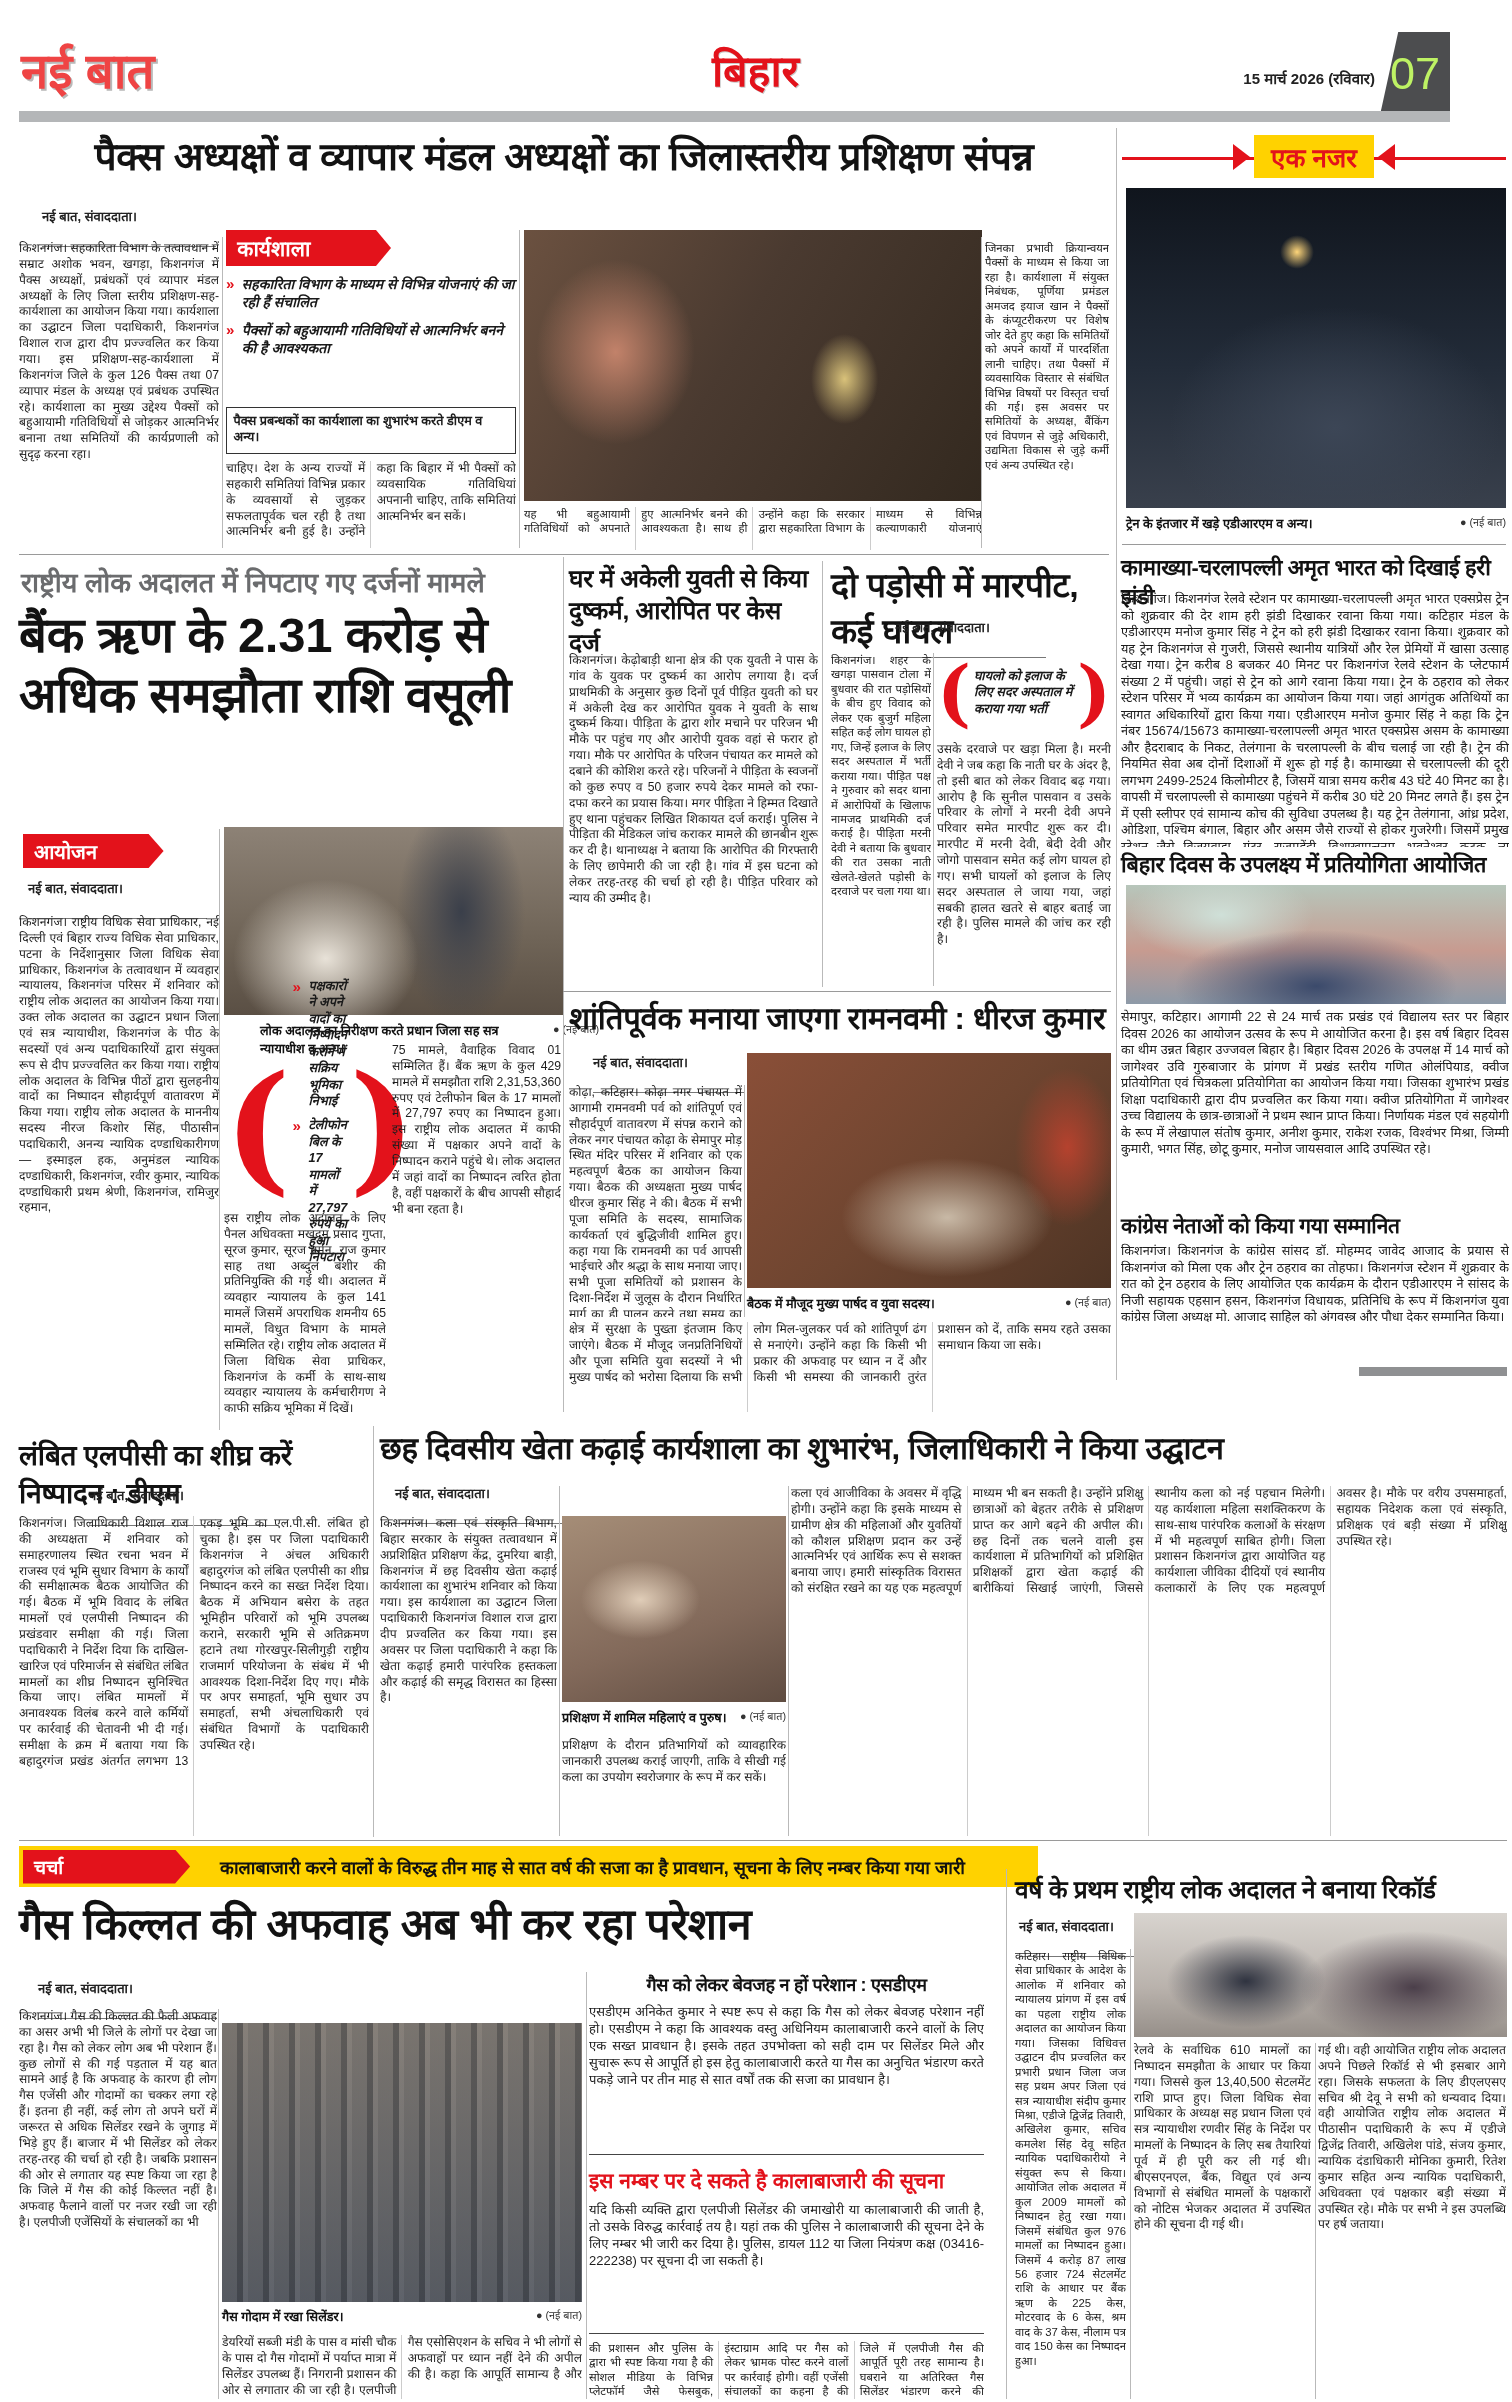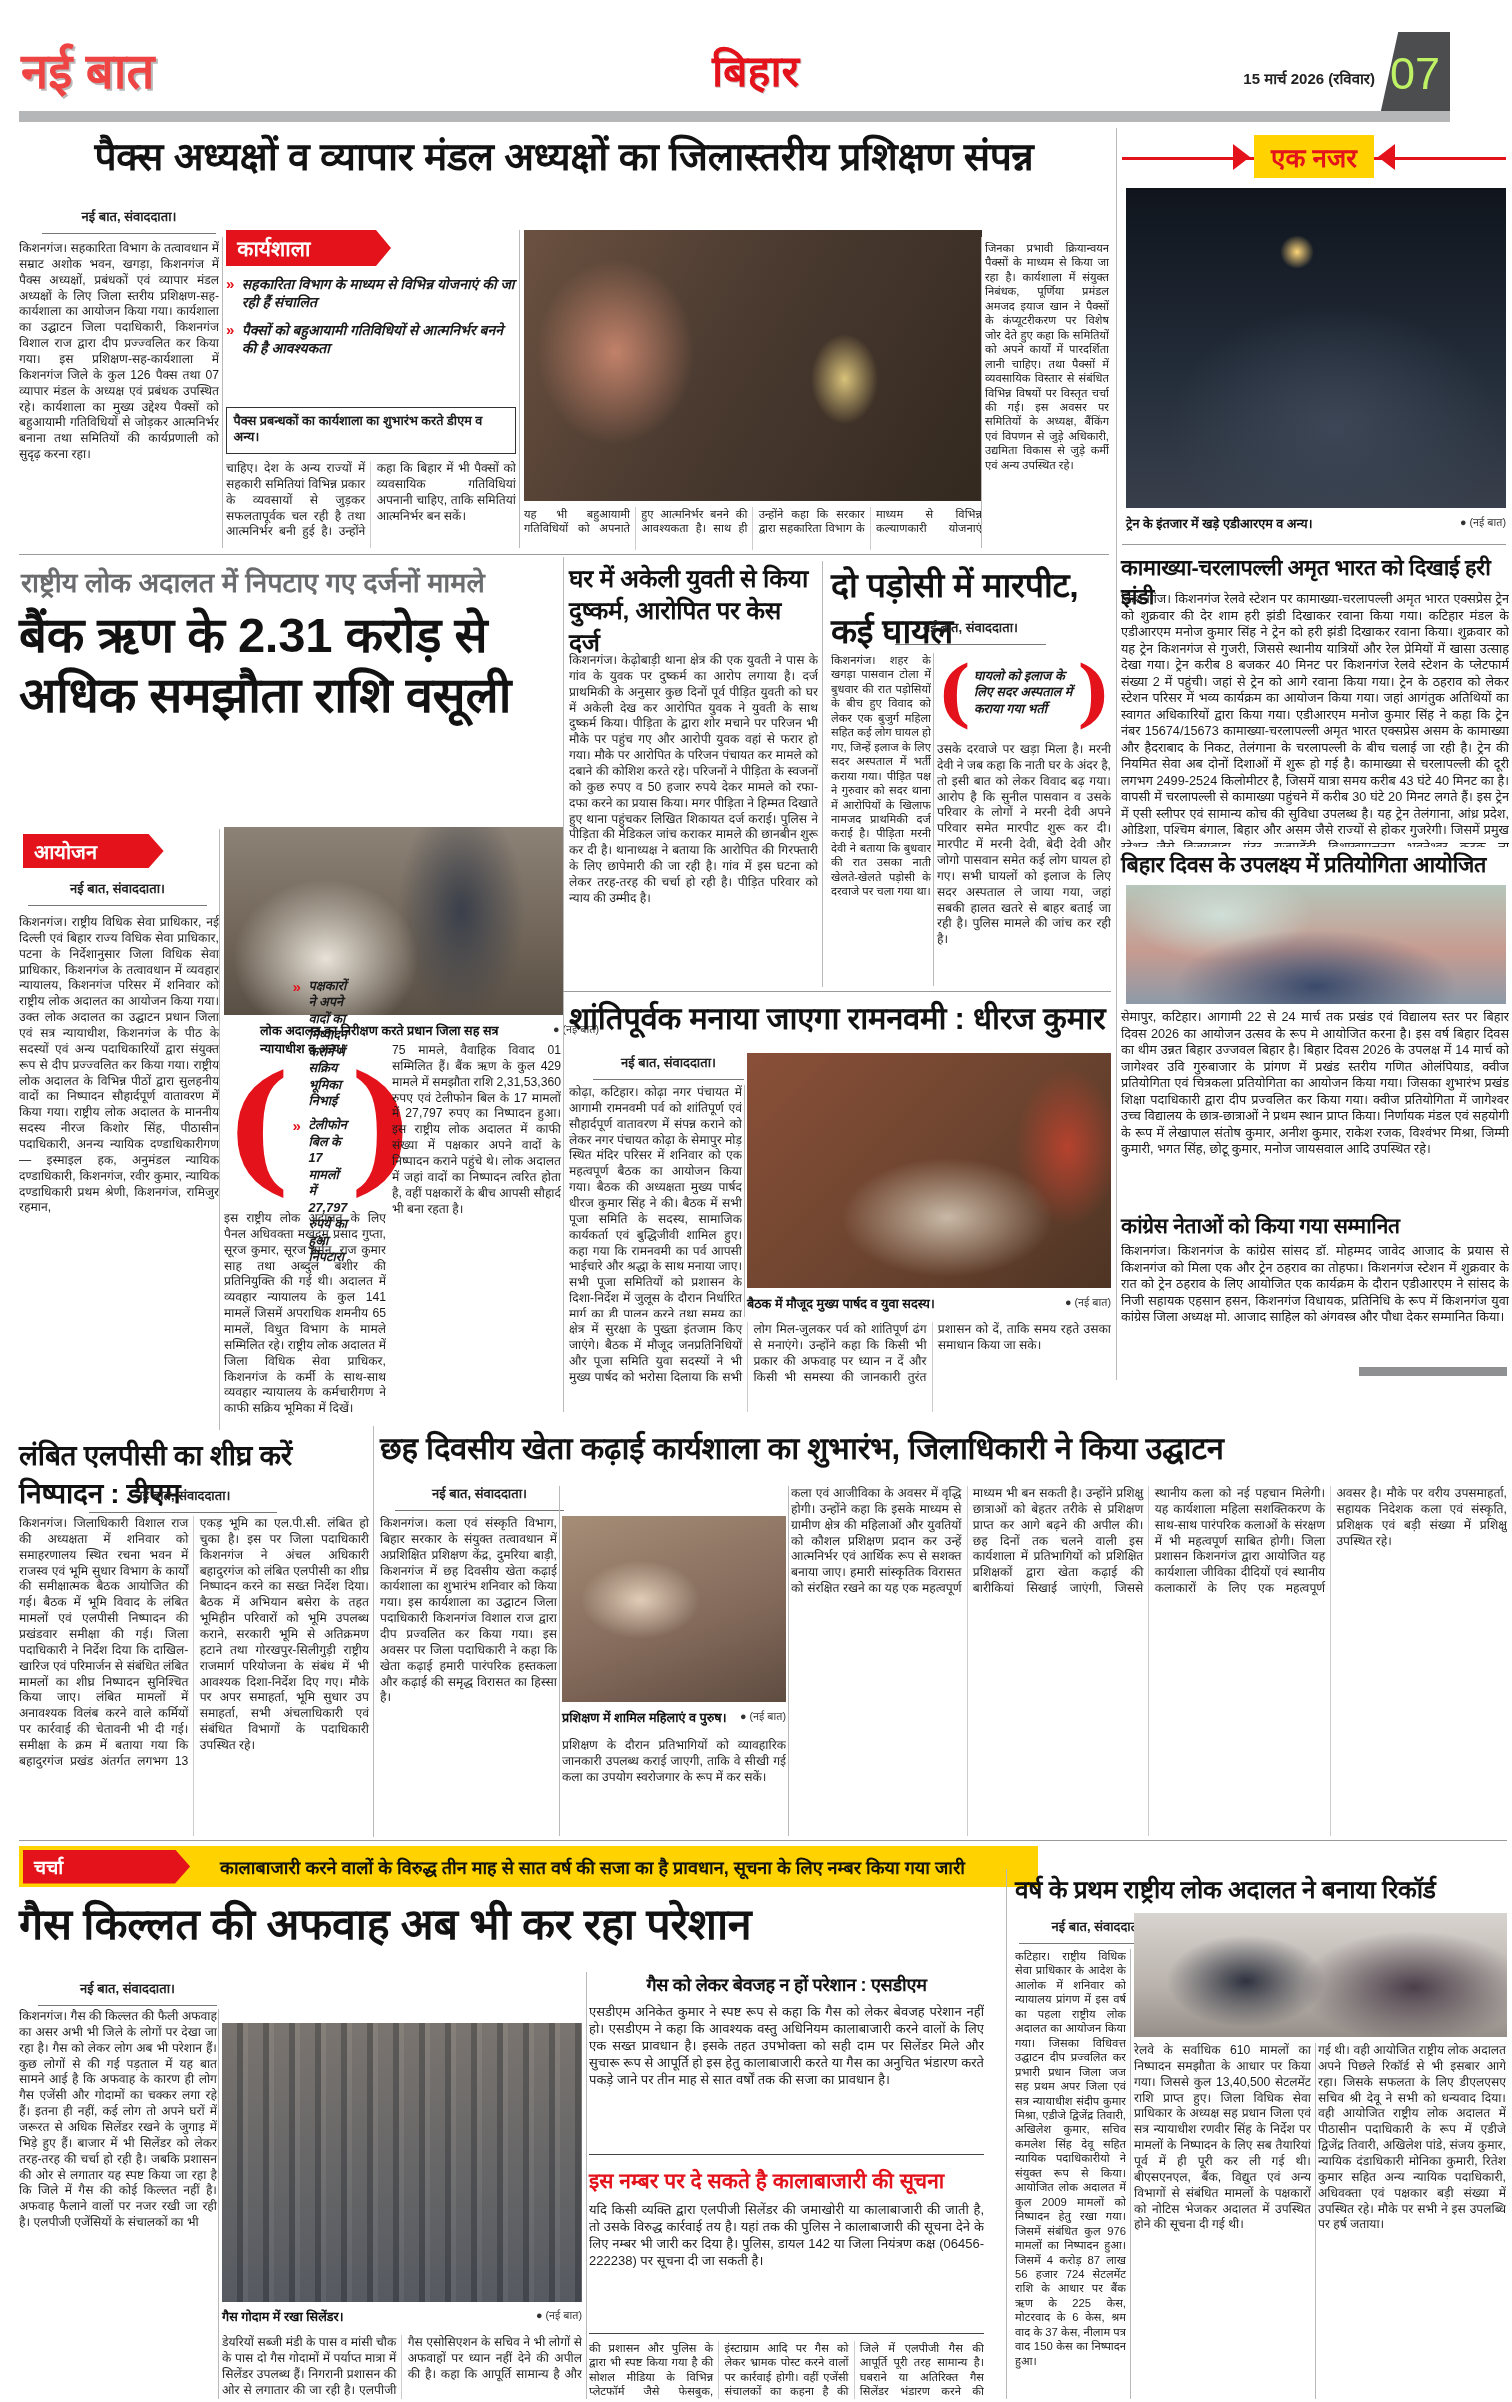--- a/index.html
+++ b/index.html
@@ -2,22 +2,22 @@
 <html style="font-size:15px"><head>
 <meta charset="utf-8">
 <style>
   html,body{margin:0;padding:0;background:#e8e8e8;}
   .page{position:relative;width:1512px;height:2402px;background:#fff;overflow:hidden;
         font-family:"Liberation Sans","DejaVu Sans",sans-serif;color:#1c1c1c;}
   .abs{position:absolute;box-sizing:border-box;}
   .hl{font-weight:800;color:#121212;letter-spacing:-0.3px;}
   .bt{font-size:12.2px;line-height:1.3;text-align:justify;overflow:hidden;color:#1d1d1d;}
   .bt.sm{font-size:11.3px;line-height:1.28;}
-  .byline{font-weight:700;font-size:13px;text-align:center;border-bottom:1.4px solid #777;
-          padding-bottom:8px;color:#222;}
+  .byline{font-weight:700;font-size:13px;border-bottom:1.4px solid #777;
+          padding-bottom:21px;color:#222;}
   .caption{display:flex;justify-content:space-between;align-items:flex-start;gap:7.5px;}
   .cap-t{font-weight:700;font-size:12.7px;color:#111;}
   .cap-c{font-size:10.8px;color:#333;white-space:nowrap;}
   .badge{background:#e3121b;color:#fff;font-weight:800;display:flex;align-items:center;
          padding:0 15px 0 11.3px;clip-path:polygon(0 0,calc(100% - 15px) 0,100% 50%,calc(100% - 15px) 100%,0 100%);}
   .vline{background:#b9b9b9;width:0.9px;}
   .hline{background:#9a9a9a;height:0.9px;}
   .photo{background:#777;}
   .ph-workshop{background:
      radial-gradient(56px 75px at 70% 55%,#d9c27a 0%,rgba(0,0,0,0) 60%),
@@ -219,21 +219,21 @@
   <div class="abs caption" style="left:222px;top:2307px;width:360px;">
     <span class="cap-t">गैस गोदाम में रखा सिलेंडर।</span>
     <span class="cap-c">● (नई बात)</span>
   </div>
   <div class="abs bt c2" style="left:222px;top:2335px;width:360px;height:64px;">डेयरियों सब्जी मंडी के पास व मांसी चौक के पास दो गैस गोदामों में पर्याप्त मात्रा में सिलेंडर उपलब्ध हैं। निगरानी प्रशासन की ओर से लगातार की जा रही है। एलपीजी गैस एसोसिएशन के सचिव ने भी लोगों से अफवाहों पर ध्यान नहीं देने की अपील की है। कहा कि आपूर्ति सामान्य है और हर उपभोक्ता को समय पर सिलेंडर मिलेगा।</div>
 
   <div class="abs hl" style="left:589px;top:1972px;width:395px;height:26px;font-size:18px;text-align:center;">गैस को लेकर बेवजह न हों परेशान : एसडीएम</div>
   <div class="abs bt" style="left:589px;top:2004px;width:395px;height:143px;font-size:13px;font-weight:500;">एसडीएम अनिकेत कुमार ने स्पष्ट रूप से कहा कि गैस को लेकर बेवजह परेशान नहीं हो। एसडीएम ने कहा कि आवश्यक वस्तु अधिनियम कालाबाजारी करने वालों के लिए एक सख्त प्रावधान है। इसके तहत उपभोक्ता को सही दाम पर सिलेंडर मिले और सुचारू रूप से आपूर्ति हो इस हेतु कालाबाजारी करते या गैस का अनुचित भंडारण करते पकड़े जाने पर तीन माह से सात वर्षों तक की सजा का प्रावधान है।</div>
   <div class="abs hline" style="left:589px;top:2154px;width:395px;background:#444;"></div>
   <div class="abs redhead" style="left:589px;top:2166px;width:395px;height:30px;font-size:21px;">इस नम्बर पर दे सकते है कालाबाजारी की सूचना</div>
-  <div class="abs bt" style="left:589px;top:2202px;width:395px;height:126px;font-size:13px;font-weight:500;">यदि किसी व्यक्ति द्वारा एलपीजी सिलेंडर की जमाखोरी या कालाबाजारी की जाती है, तो उसके विरुद्ध कार्रवाई तय है। यहां तक की पुलिस ने कालाबाजारी की सूचना देने के लिए नम्बर भी जारी कर दिया है। पुलिस, डायल 142 या जिला नियंत्रण कक्ष (06456-222238) पर सूचना दी जा सकती है।</div>
+  <div class="abs bt" style="left:589px;top:2202px;width:395px;height:126px;font-size:13px;font-weight:500;">यदि किसी व्यक्ति द्वारा एलपीजी सिलेंडर की जमाखोरी या कालाबाजारी की जाती है, तो उसके विरुद्ध कार्रवाई तय है। यहां तक की पुलिस ने कालाबाजारी की सूचना देने के लिए नम्बर भी जारी कर दिया है। पुलिस, डायल 112 या जिला नियंत्रण कक्ष (03416-222238) पर सूचना दी जा सकती है।</div>
   <div class="abs hline" style="left:589px;top:2333px;width:395px;background:#444;"></div>
   <div class="abs bt sm c3" style="left:589px;top:2341px;width:395px;height:58px;">की प्रशासन और पुलिस के द्वारा भी स्पष्ट किया गया है की सोशल मीडिया के विभिन्न प्लेटफॉर्म जैसे फेसबुक, इंस्टाग्राम आदि पर गैस को लेकर भ्रामक पोस्ट करने वालों पर कार्रवाई होगी। वहीं एजेंसी संचालकों का कहना है की जिले में एलपीजी गैस की आपूर्ति पूरी तरह सामान्य है। घबराने या अतिरिक्त गैस सिलेंडर भंडारण करने की आवश्यकता नहीं है। अफवाहों से बचें और जरूरत के अनुसार ही गैस उपलब्ध कराएं।</div>
   <div class="abs vline" style="left:218px;top:2009px;height:390px;"></div>
   <div class="abs vline" style="left:586px;top:1972px;height:427px;"></div>
   <div class="abs vline" style="left:1006px;top:1869px;height:530px;"></div>
 
   <div class="abs hl" style="left:1015px;top:1872px;width:493px;height:38px;font-size:24.5px;">वर्ष के प्रथम राष्ट्रीय लोक अदालत ने बनाया रिकॉर्ड</div>
   <div class="abs byline" style="left:1019px;top:1917px;width:160px;">नई बात, संवाददाता।</div>
   <div class="abs bt sm" style="left:1015px;top:1949px;width:111px;height:450px;">कटिहार। राष्ट्रीय विधिक सेवा प्राधिकार के आदेश के आलोक में शनिवार को न्यायालय प्रांगण में इस वर्ष का पहला राष्ट्रीय लोक अदालत का आयोजन किया गया। जिसका विधिवत्त उद्घाटन दीप प्रज्वलित कर प्रभारी प्रधान जिला जज सह प्रथम अपर जिला एवं सत्र न्यायाधीश संदीप कुमार मिश्रा, एडीजे द्विजेंद्र तिवारी, अखिलेश कुमार, सचिव कमलेश सिंह देवू सहित न्यायिक पदाधिकारीयो ने संयुक्त रूप से किया। आयोजित लोक अदालत में कुल 2009 मामलों को निष्पादन हेतु रखा गया। जिसमें संबंधित कुल 976 मामलों का निष्पादन हुआ। जिसमें 4 करोड़ 87 लाख 56 हजार 724 सेटलमेंट राशि के आधार पर बैंक ऋण के 225 केस, मोटरवाद के 6 केस, श्रम वाद के 37 केस, नीलाम पत्र वाद 150 केस का निष्पादन हुआ।</div>
   <div class="abs photo ph-adalat" style="left:1134px;top:1913px;width:373px;height:124px;"></div>

